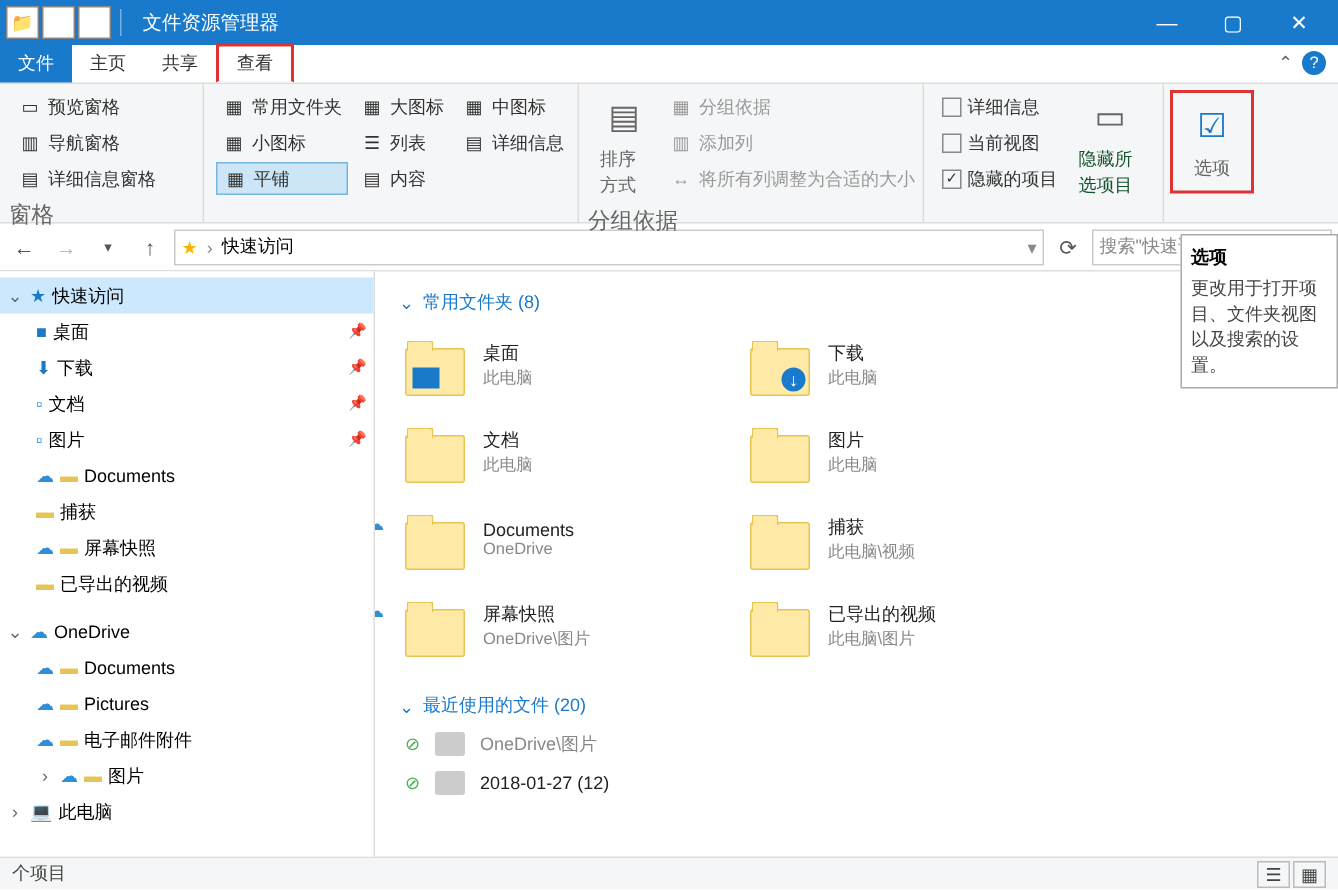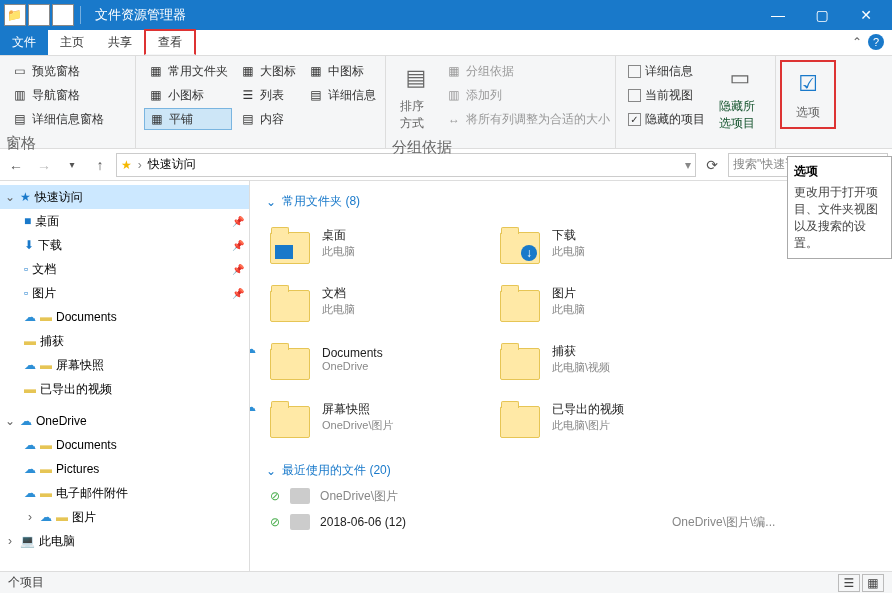--- a/index.html
+++ b/index.html
@@ -400,22 +400,21 @@
         </div>
       <div class="rlist" id="rlist">
           <div class="rrow">
             <span style="color:#4caf50">⊘</span>
             <span style="width:20px;height:16px;background:#ccc;border-radius:2px"></span>
             <span class="rloc">OneDrive\图片</span>
           </div>
           <div class="rrow">
             <span style="color:#4caf50">⊘</span>
             <span style="width:20px;height:16px;background:#ccc;border-radius:2px"></span>
-            <span class="rname">2018-06-06 (12)</span>
-            <span class="rloc">OneDrive\图片\编...</span>
+            <span class="rname">2018-01-27 (12)</span>
           </div>
         </div>
     </div>
   </div>
 </div>
 
 <div class="status">
   <span>个项目</span>
   <div class="vbtns">
     <div class="vb">☰</div>

